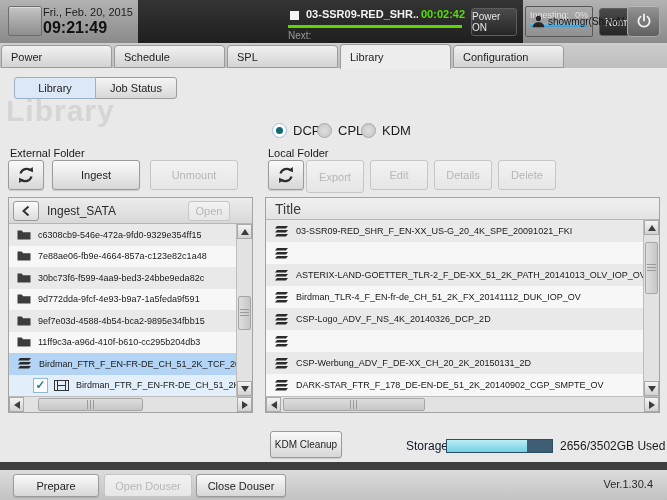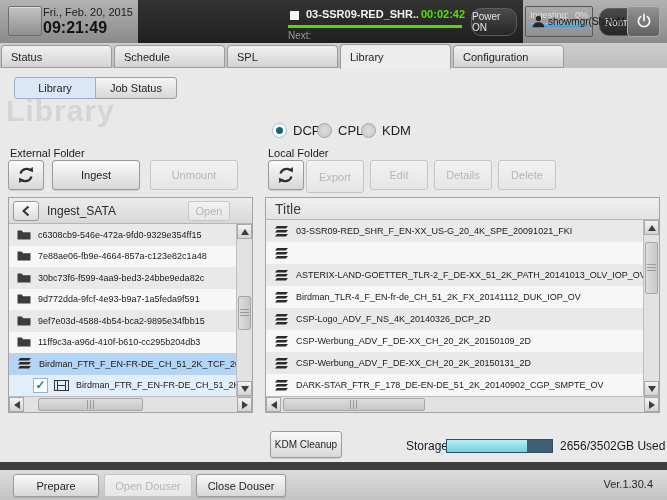--- a/index.html
+++ b/index.html
@@ -17,21 +17,21 @@
             border-radius:2px; box-shadow:inset 0 1px 0 #ddd; }
   .tb-date { position:absolute; left:43px; top:6px; font-size:11px; color:#1c1c1c; }
   .tb-time { position:absolute; left:43px; top:19px; font-size:16px; font-weight:bold; color:#111; }
   .stop-icon { position:absolute; left:152px; top:11px; width:9px; height:9px; background:#f4f4f4; }
   .np-title { position:absolute; left:168px; top:8px; font-size:11px; font-weight:bold; color:#f2f2f2;
               width:112px; white-space:nowrap; overflow:hidden; }
   .np-elapsed { position:absolute; left:283px; top:8px; font-size:11px; font-weight:bold; color:#55e000; }
   .np-line { position:absolute; left:150px; top:25px; width:174px; height:3px; background:#57d800; }
   .np-next { position:absolute; left:150px; top:30px; font-size:10px; color:#9a9a9a; }
   .dark-btn { position:absolute; top:8px; height:28px; background:linear-gradient(#4b4b4b,#262626);
-              border:1px solid #5d5d5d; border-radius:10px; color:#e8e8e8; font-size:10px;
+              border:1px solid #5d5d5d; border-radius:3px; color:#e8e8e8; font-size:10px;
               display:flex; align-items:center; justify-content:center; }
   .btn-poweron { left:333px; width:46px; }
   .btn-normal { left:461px; width:44px; }
   .ingest-box { position:absolute; left:387px; top:6px; width:68px; height:31px;
                 border:1px solid #585858; border-radius:2px; padding:3px 4px 0 4px; }
   .ingest-row { display:flex; justify-content:space-between; font-size:9px; color:#e2e2e2; }
   .ingest-bar { margin-top:3px; height:4px; border-radius:1px;
                 background:linear-gradient(#7cc4e8,#3e94cc); }
   .user-area { position:absolute; left:523px; top:0; width:144px; height:43px; }
   .user-icon { position:absolute; left:9px; top:14px; }
@@ -192,21 +192,21 @@
       <div class="power-btn">
         <svg width="16" height="16" viewBox="0 0 16 16" fill="none" stroke="#f2f2f2" stroke-width="1.8" stroke-linecap="round">
           <path d="M8 1.5v6"></path>
             <path d="M4.6 3.6a5.6 5.6 0 1 0 6.8 0"></path>
         </svg>
       </div>
     </div>
   </div>
 
   <div class="tabstrip"></div>
-  <div class="tab" style="left:1px">Status</div>
+  <div class="tab" style="left:1px">Power</div>
   <div class="tab" style="left:114px">Schedule</div>
   <div class="tab" style="left:227px">SPL</div>
   <div class="tab active" style="left:340px">Library</div>
   <div class="tab" style="left:453px">Configuration</div>
 
   <div class="subtab active">Library</div>
   <div class="subtab idle">Job Status</div>
 
   <div class="watermark">Library</div>
 
@@ -428,21 +428,20 @@
       <div class="lrow">
         <span class="ficon">
             <svg width="15" height="11" viewBox="0 0 15 11">
               <g fill="#2b2b2b">
                 <path d="M3 0h11l-2 2.6H1z"></path>
                 <path d="M3 4h11l-2 2.6H1z"></path>
                 <path d="M3 8h11l-2 2.6H1z"></path>
               </g>
             </svg>
           </span>
-        <span>CSP-Werbung_ADV_F_DE-XX_CH_20_2K_20150109_2D</span>
       </div>
       <div class="lrow">
         <span class="ficon">
             <svg width="15" height="11" viewBox="0 0 15 11">
               <g fill="#2b2b2b">
                 <path d="M3 0h11l-2 2.6H1z"></path>
                 <path d="M3 4h11l-2 2.6H1z"></path>
                 <path d="M3 8h11l-2 2.6H1z"></path>
               </g>
             </svg>

